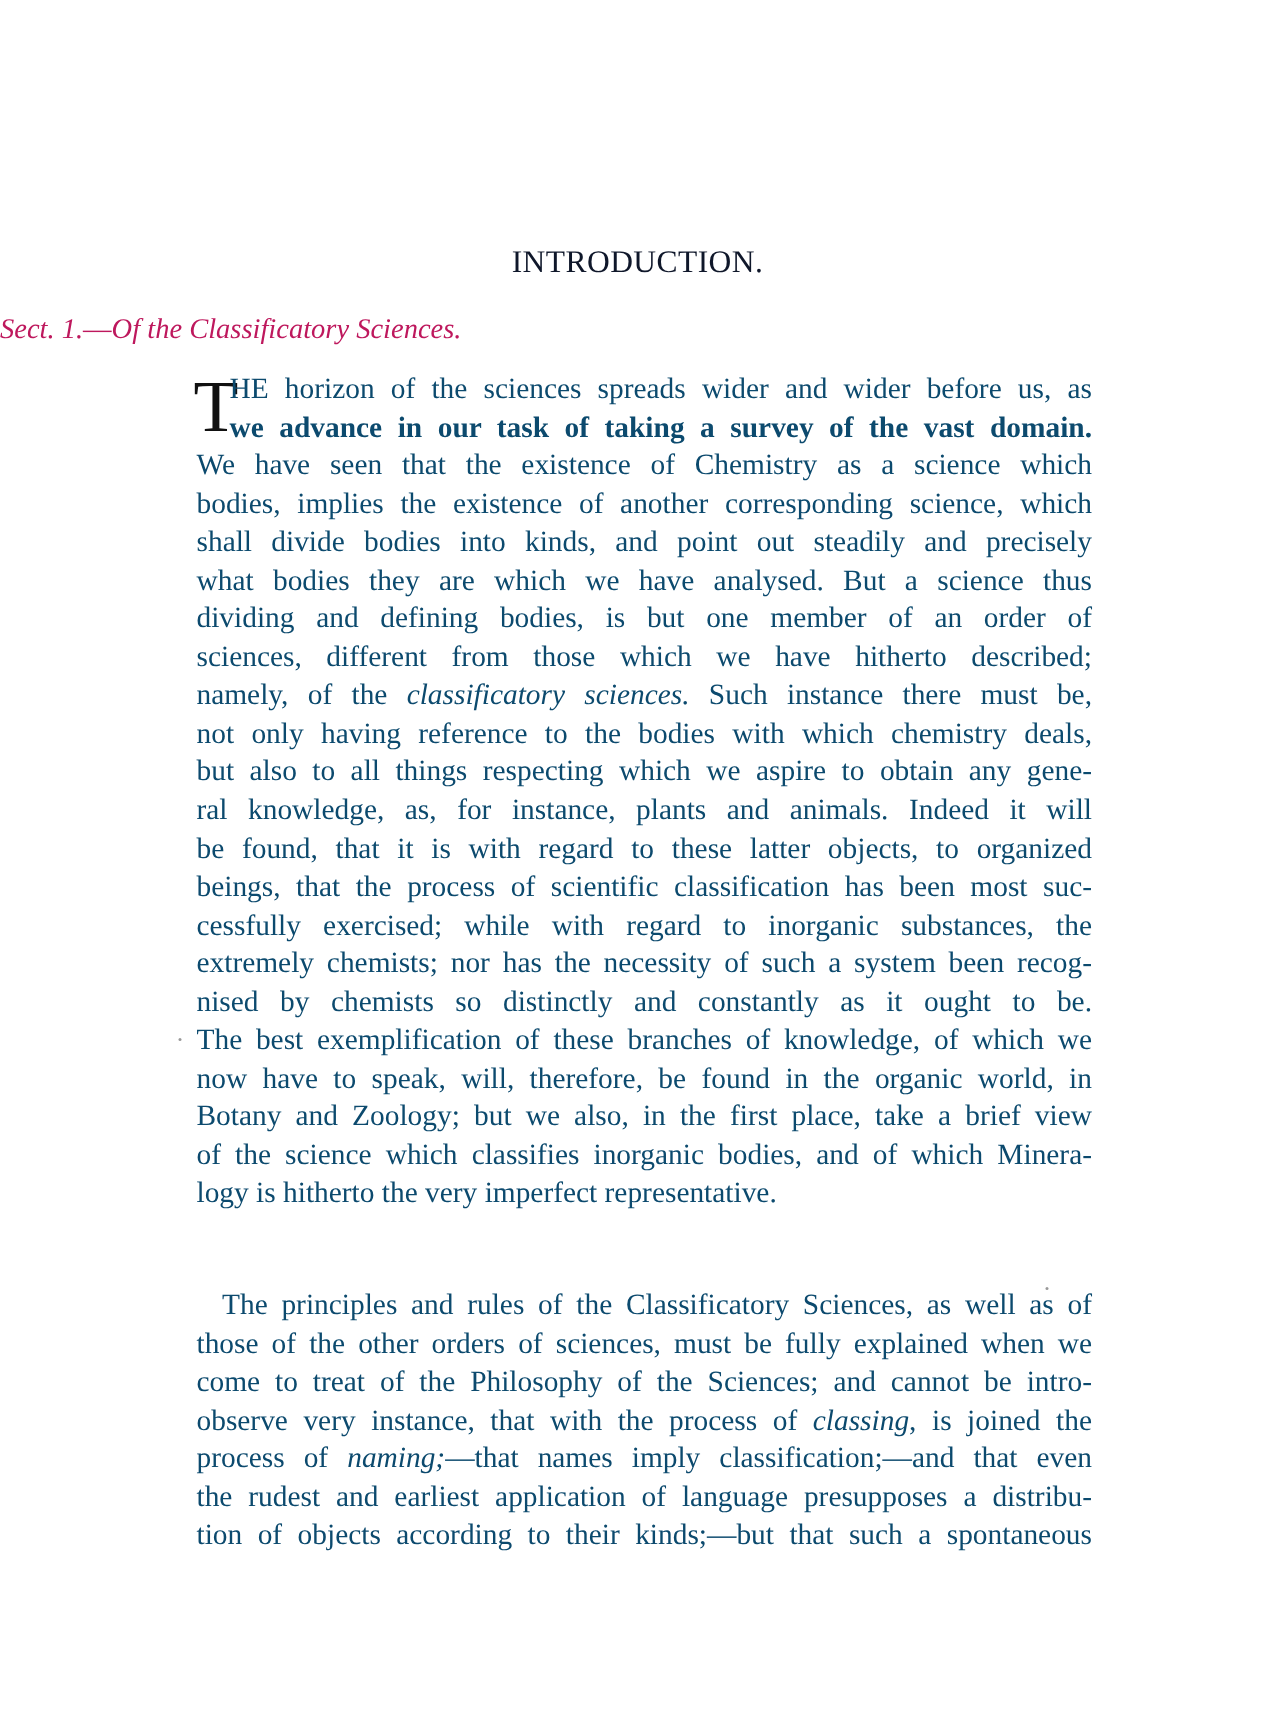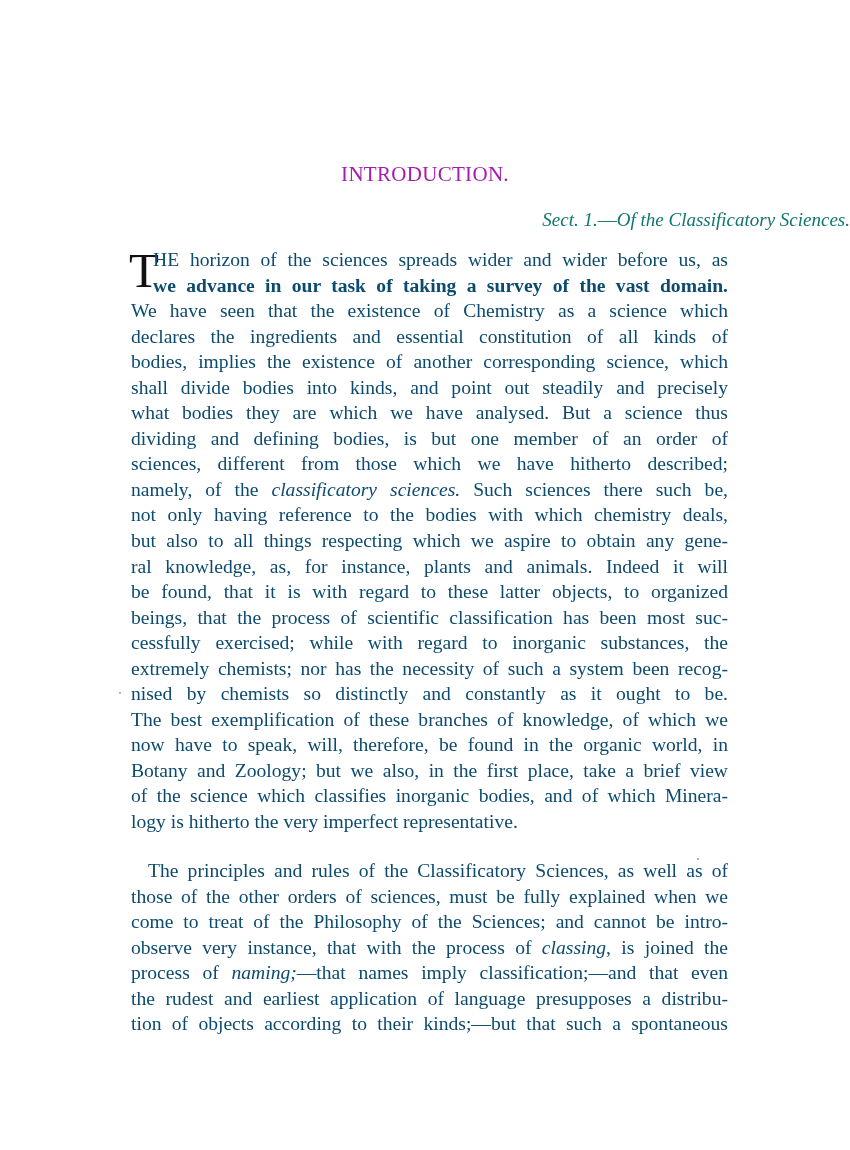--- a/index.html
+++ b/index.html
@@ -23,31 +23,31 @@
     }
     .heading {
       position: absolute;
       top: 162px;
       left: 0;
       width: 850px;
       text-align: center;
       font-size: 21px;
       letter-spacing: 0.3px;
       font-family: "Liberation Serif", serif;
-      color: #a21caf;
+      color: #0f172a;
     }
     .subheading {
       position: absolute;
       top: 209px;
       left: 0;
       width: 850px;
-      text-align: right;
+      text-align: left;
       font-size: 19px;
       font-style: italic;
-      color: #0f766e;
+      color: #be185d;
     }
     .subheading .upright { font-style: normal; }
     .text-block {
       position: absolute;
       left: 131px;
       width: 597px;
       font-size: 19.6px;
       line-height: 25.55px;
       text-align: justify;
       color: #0c4a6e;
@@ -96,27 +96,26 @@
   <div class="subheading">
     <span>Sect. 1.</span><span class="upright">—</span><span>Of the Classificatory Sciences.</span>
   </div>
 
   <div class="dropcap">T</div>
 
   <div class="text-block p1">
     <span class="line first-line-rest">HE horizon of the sciences spreads wider and wider before us, as</span>
     <span class="line indent-drop">we advance in our task of taking a survey of the vast domain.</span>
     <span class="line">We have seen that the existence of Chemistry as a science which</span>
-    <span class="line">declares the ingredients and essential constitution of all kinds of</span>
     <span class="line">bodies, implies the existence of another corresponding science, which</span>
     <span class="line">shall divide bodies into kinds, and point out steadily and precisely</span>
     <span class="line">what bodies they are which we have analysed.  But a science thus</span>
     <span class="line">dividing and defining bodies, is but one member of an order of</span>
     <span class="line">sciences, different from those which we have hitherto described;</span>
-    <span class="line"><span>namely, of the </span><em>classificatory sciences.</em><span>  Such sciences there such be,</span></span>
+    <span class="line"><span>namely, of the </span><em>classificatory sciences.</em><span>  Such instance there must be,</span></span>
     <span class="line">not only having reference to the bodies with which chemistry deals,</span>
     <span class="line">but also to all things respecting which we aspire to obtain any gene-</span>
     <span class="line">ral knowledge, as, for instance, plants and animals.  Indeed it will</span>
     <span class="line">be found, that it is with regard to these latter objects, to organized</span>
     <span class="line">beings, that the process of scientific classification has been most suc-</span>
     <span class="line">cessfully exercised; while with regard to inorganic substances, the</span>
     <span class="line">extremely chemists; nor has the necessity of such a system been recog-</span>
     <span class="line">nised by chemists so distinctly and constantly as it ought to be.</span>
     <span class="line">The best exemplification of these branches of knowledge, of which we</span>
     <span class="line">now have to speak, will, therefore, be found in the organic world, in</span>

